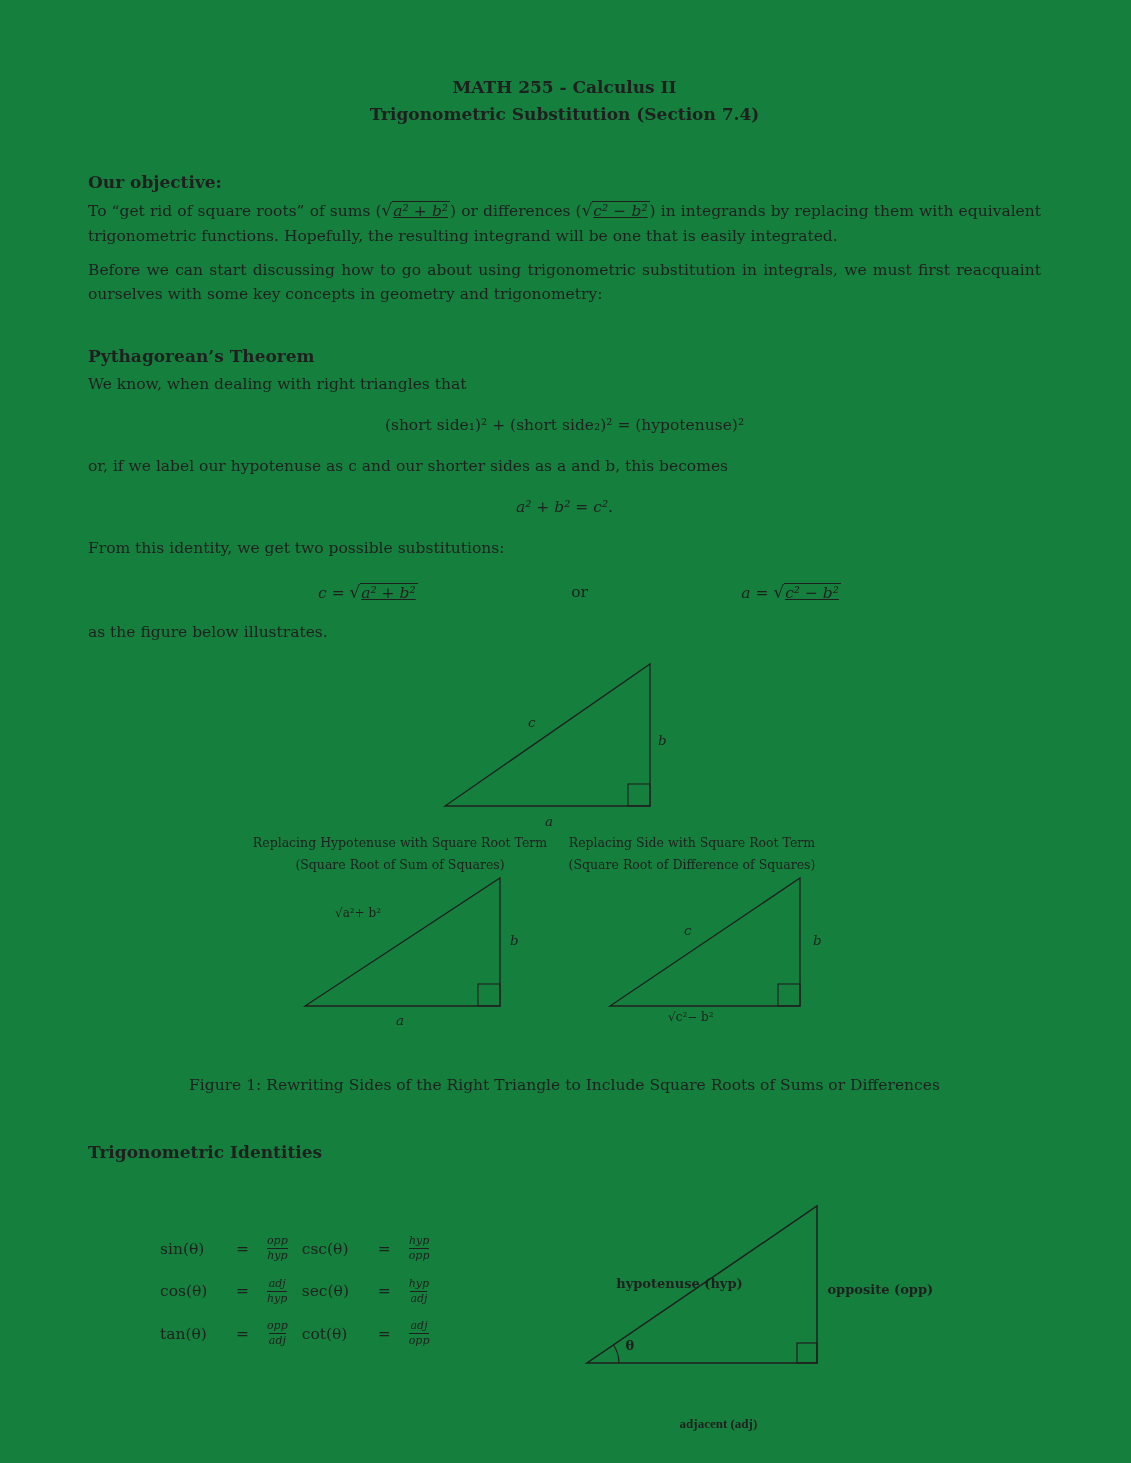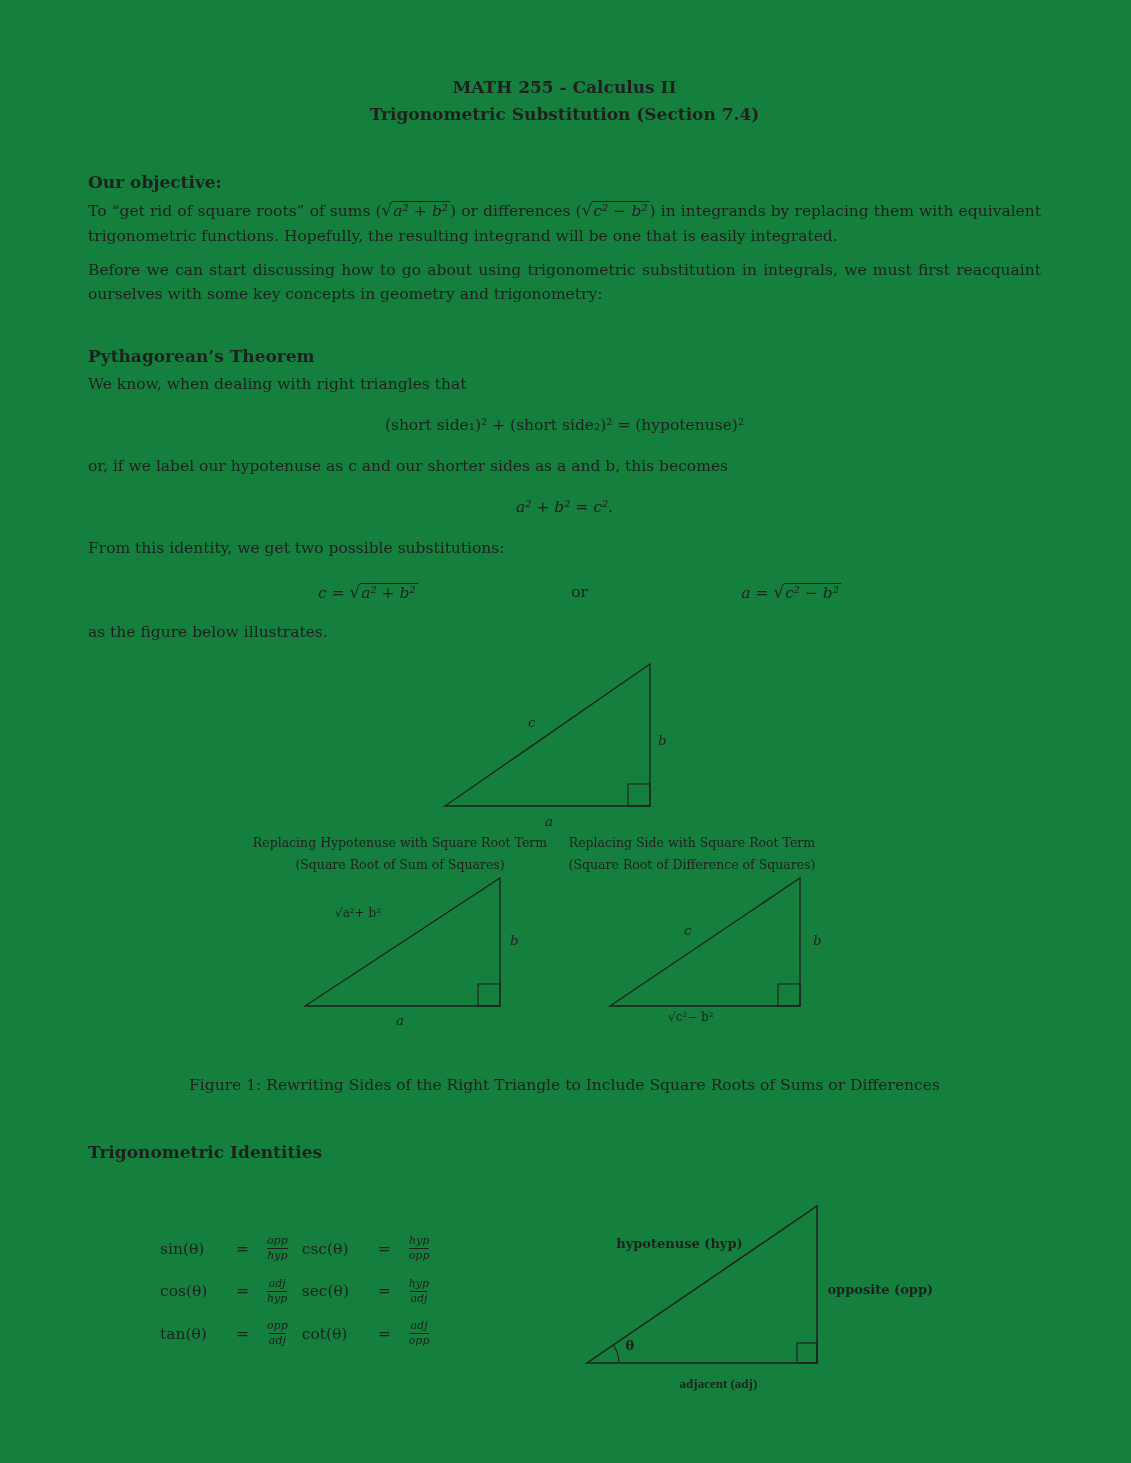--- a/index.html
+++ b/index.html
@@ -11,21 +11,21 @@
   .title-block { text-align:center; font-weight:bold; font-size:17px; line-height:1.6; }
   .section-heading { font-weight:bold; font-size:17px; margin:0 0 6px 0; }
   p.body-text { font-size:15.5px; line-height:1.55; text-align:justify; margin:0 0 10px 0; }
   .mt-lg { margin-top:44px; }
   .mt-md { margin-top:26px; }
   .indent { margin-left:46px; }
   .equation { text-align:center; font-size:15.5px; margin:20px 0; }
   .math-it { font-style:italic; }
   .sqrt { white-space:nowrap; }
   .sqrt .rad { font-size:1.08em; }
-  .sqrt .radicand { border-top:1.2px solid currentColor; font-style:italic; padding:0 2px 0 1px; }
+  .sqrt .radicand { border-top:1.2px solid currentColor; font-style:italic; padding:0 2px 0 1px;text-decoration:underline; }
   .sub-row {
     display:flex; justify-content:space-between; align-items:center;
     margin:22px 200px 18px 230px; font-size:15.5px;
   }
   .sub-item { white-space:nowrap; }
   
   .figure1 { position:relative; height:388px; margin-top:14px; }
   .figure1 svg { position:absolute; left:0; top:0; }
   .fig-label { position:absolute; font-style:italic; font-size:13.5px; }
   .fig-sqrt { position:absolute; font-size:12px; }
@@ -38,21 +38,21 @@
     display:grid; grid-template-columns:auto auto; column-gap:108px; row-gap:26px;
     font-size:15.5px;
     gap:14px;
   }
   .identity { display:flex; align-items:center; gap:18px; }
   .identity .fn { width:58px; }
   .frac { display:inline-flex; flex-direction:column; align-items:center; font-size:11px; font-style:italic; line-height:1.25; }
   .frac .den { border-top:1px solid currentColor; }
   .trig-triangle { position:relative; width:400px; height:215px; margin-left:150px; margin-top:2px; }
   .tri-label { position:absolute; font-weight:bold; font-size:13px; white-space:nowrap; }
-  .centered { transform:translateX(-50%); }
+  .centered { transform:translateX(-50%);margin-top:40px; }
 </style>
 </head>
 <body>
 
 <div class="page">
 
   <div class="title-block">
     <div>MATH 255 - Calculus II</div>
     <div>Trigonometric Substitution (Section 7.4)</div>
   </div>

